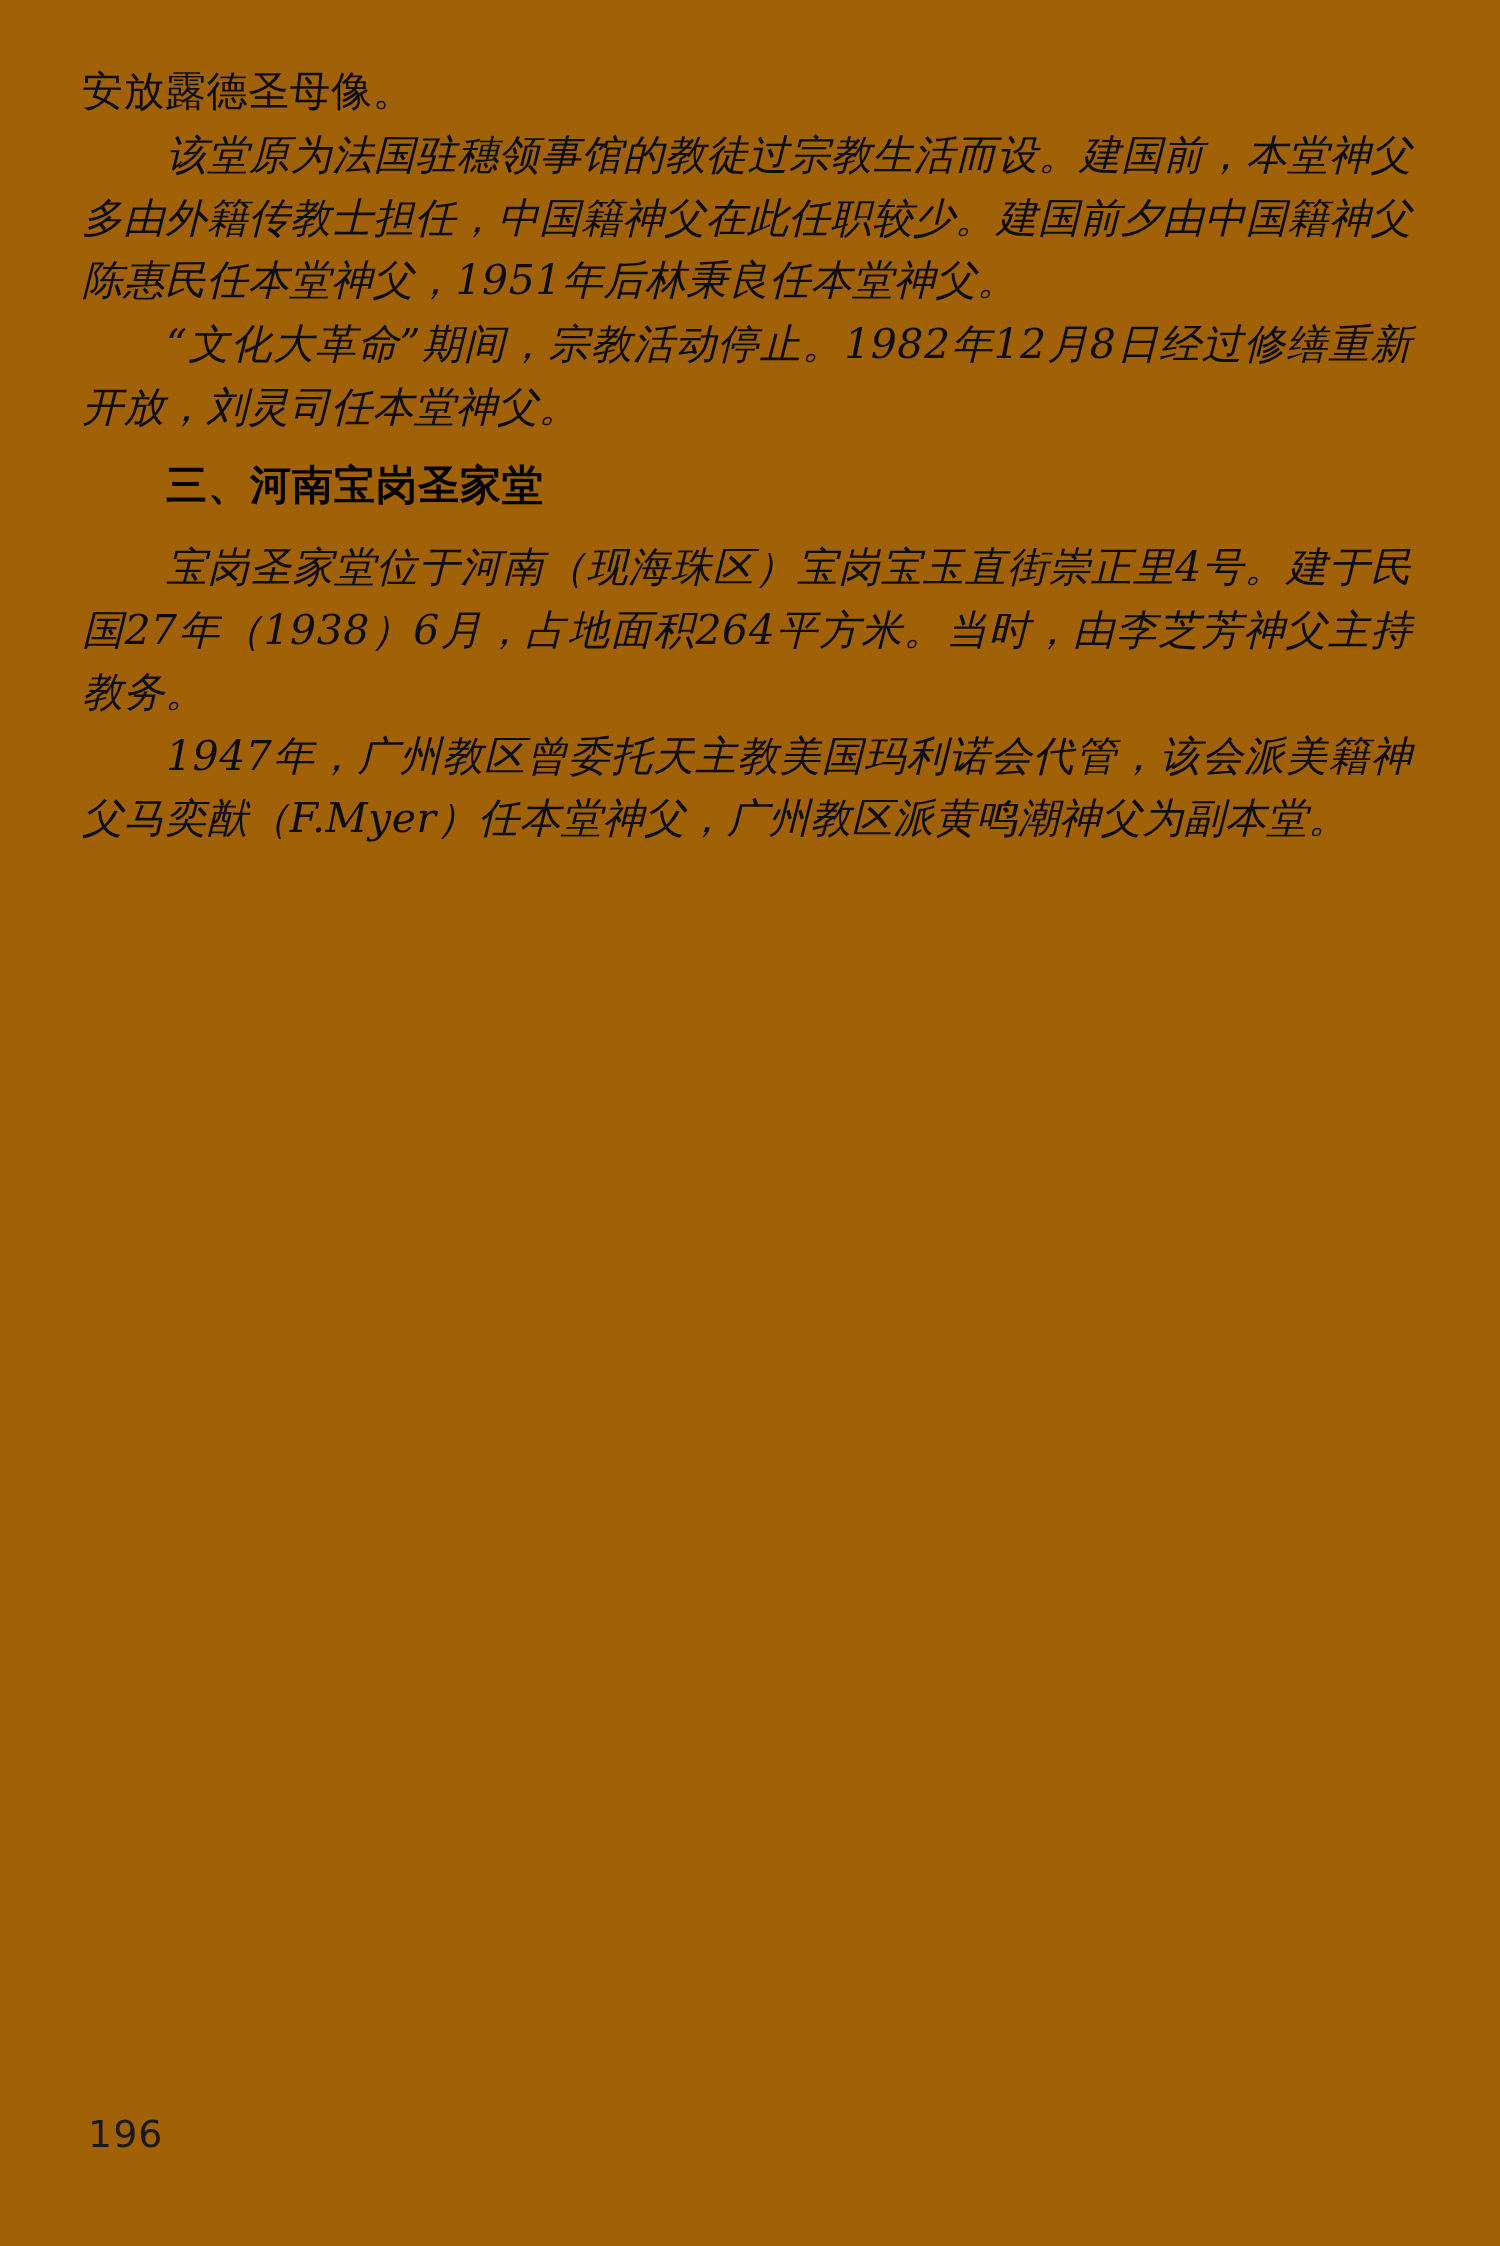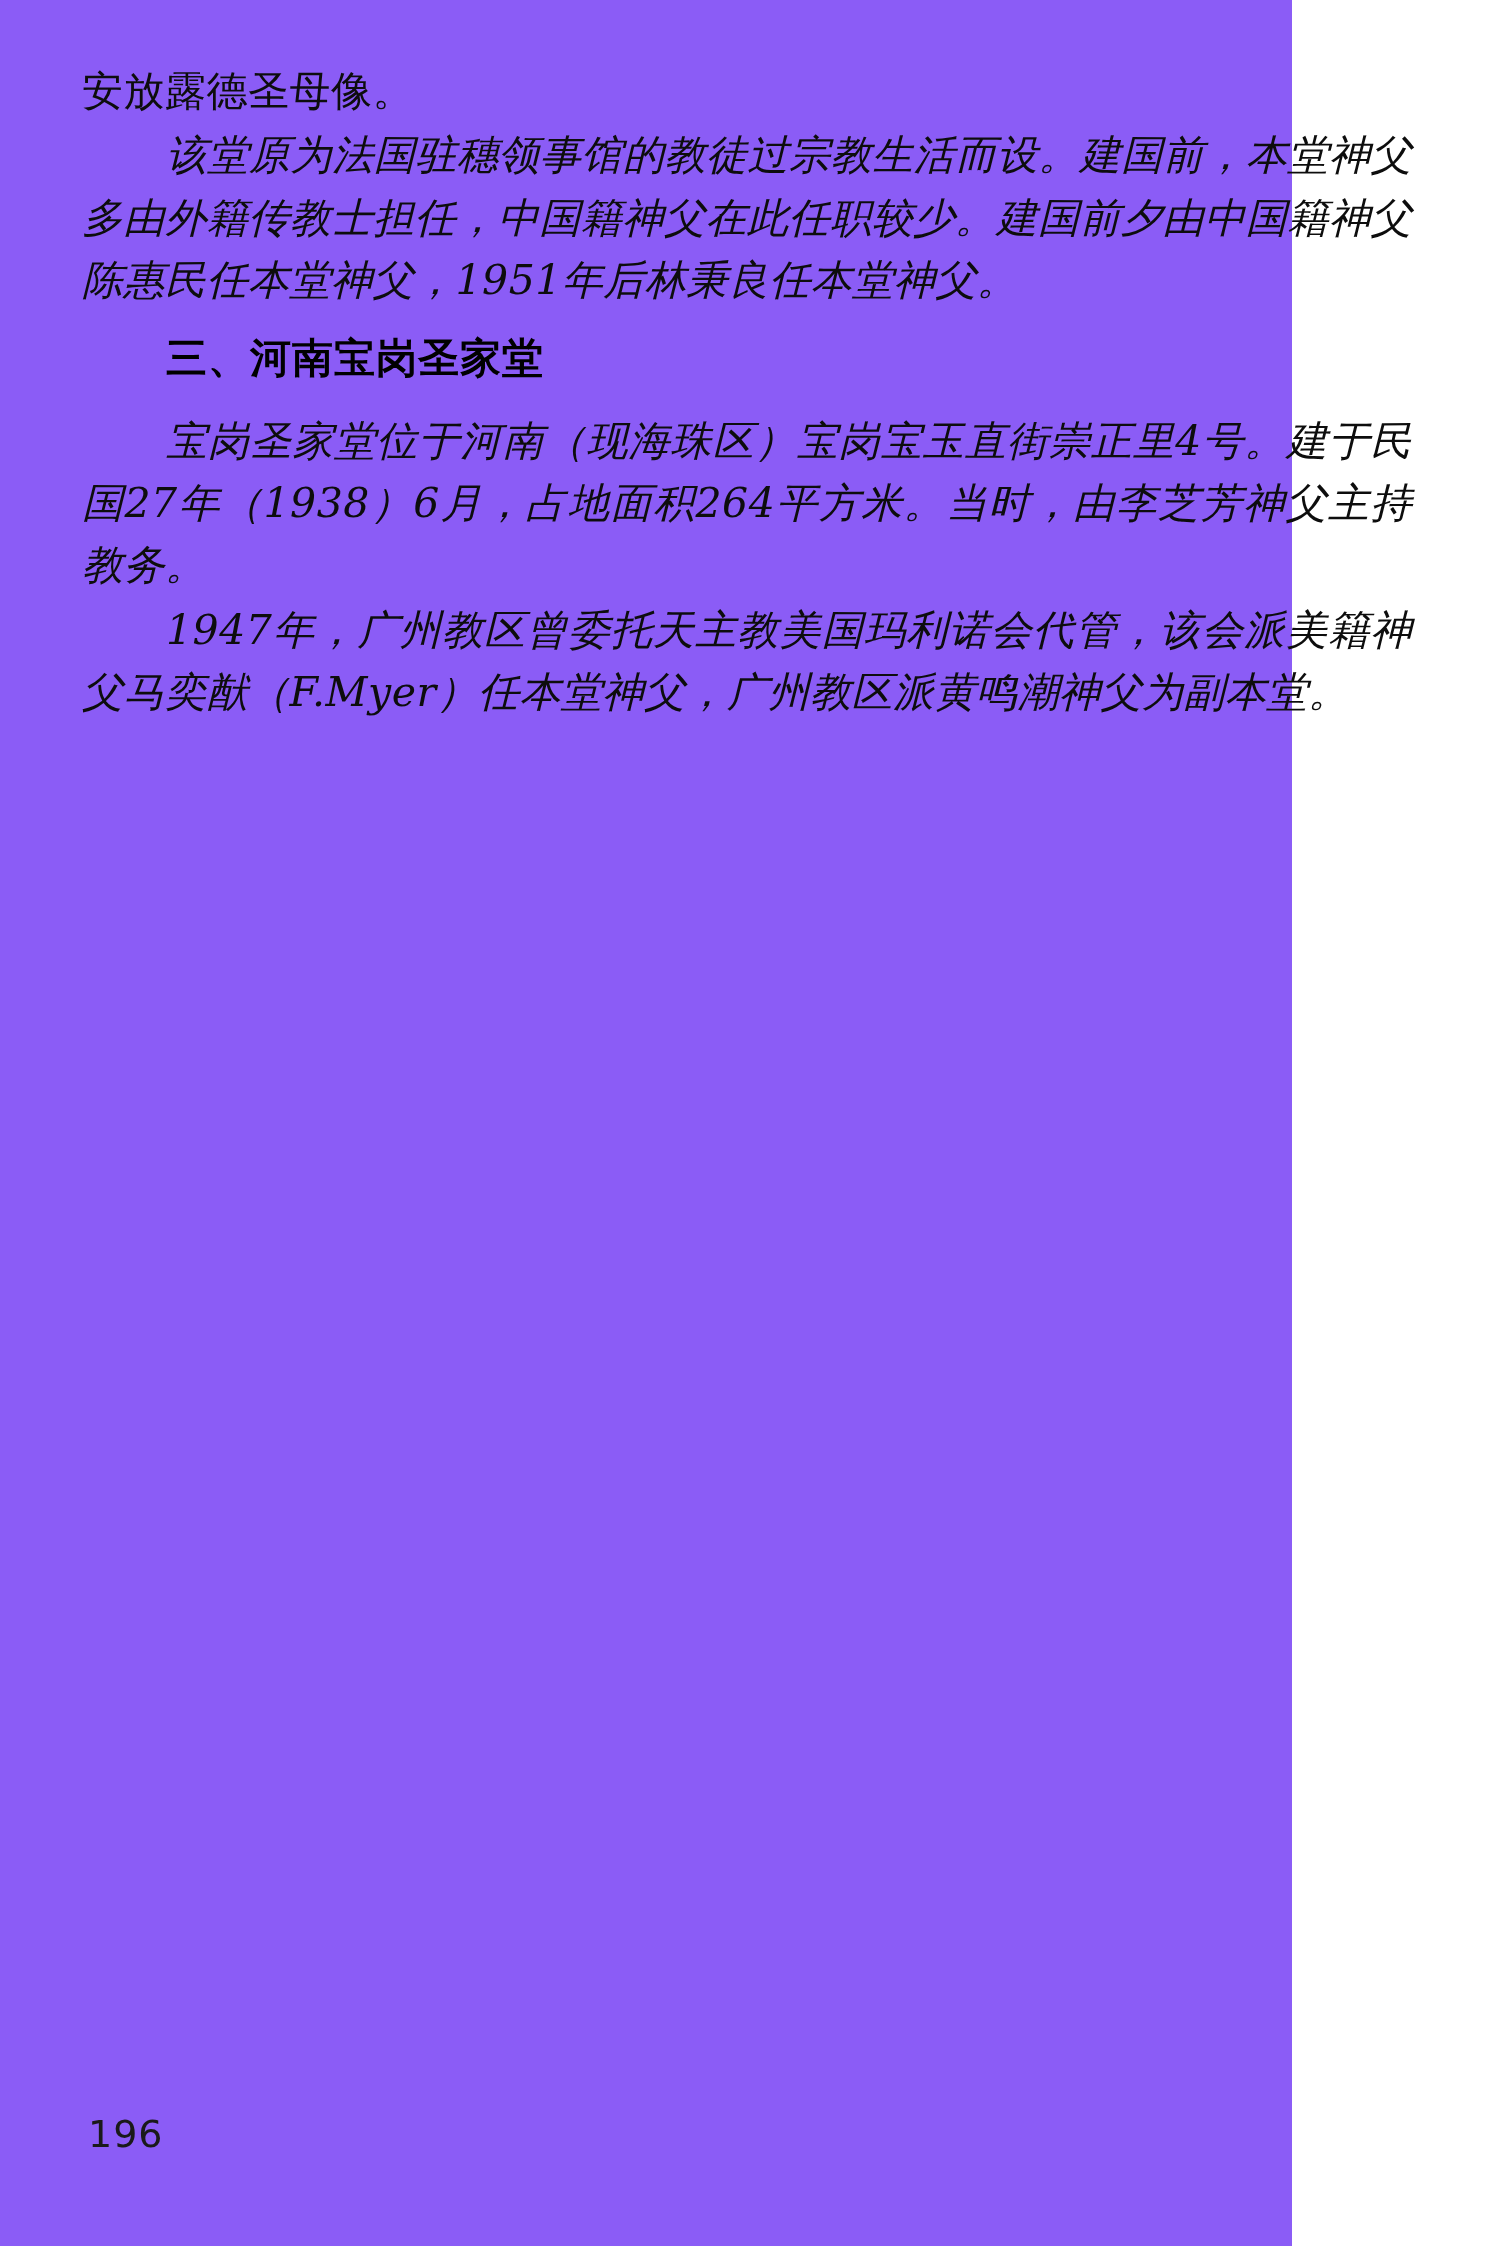--- a/index.html
+++ b/index.html
@@ -13,23 +13,23 @@
     position: relative;
     font-family: "DejaVu Serif", "Liberation Serif", serif;
     color: #111111;
     overflow: hidden;
   }
 
   .page {
     position: absolute;
     left: 0;
     top: 0;
-    width: 1292px;
+    width: 1500px;
     height: 2246px;
-    background: #8b5cf6;
+    background: #a16207;
   }
 
   .content {
     position: absolute;
     left: 82px;
     top: 60px;
     width: 1330px;
   }
 
   .para {
@@ -72,20 +72,21 @@
 <body>
 
 <div class="page">
 
   <div class="content">
 
     <p class="para">安放露德圣母像。</p>
 
     <p class="para indent">该堂原为法国驻穗领事馆的教徒过宗教生活而设。建国前，本堂神父多由外籍传教士担任，中国籍神父在此任职较少。建国前夕由中国籍神父陈惠民任本堂神父，1951年后林秉良任本堂神父。</p>
 
+    <p class="para indent">“文化大革命”期间，宗教活动停止。1982年12月8日经过修缮重新开放，刘灵司任本堂神父。</p>
 
     <h2 class="heading">三、河南宝岗圣家堂</h2>
 
     <p class="para indent">宝岗圣家堂位于河南（现海珠区）宝岗宝玉直街崇正里4号。建于民国27年（1938）6月，占地面积264平方米。当时，由李芝芳神父主持教务。</p>
 
     <p class="para indent">1947年，广州教区曾委托天主教美国玛利诺会代管，该会派美籍神父马奕猷（F.Myer）任本堂神父，广州教区派黄鸣潮神父为副本堂。</p>
 
 
 
   </div>

